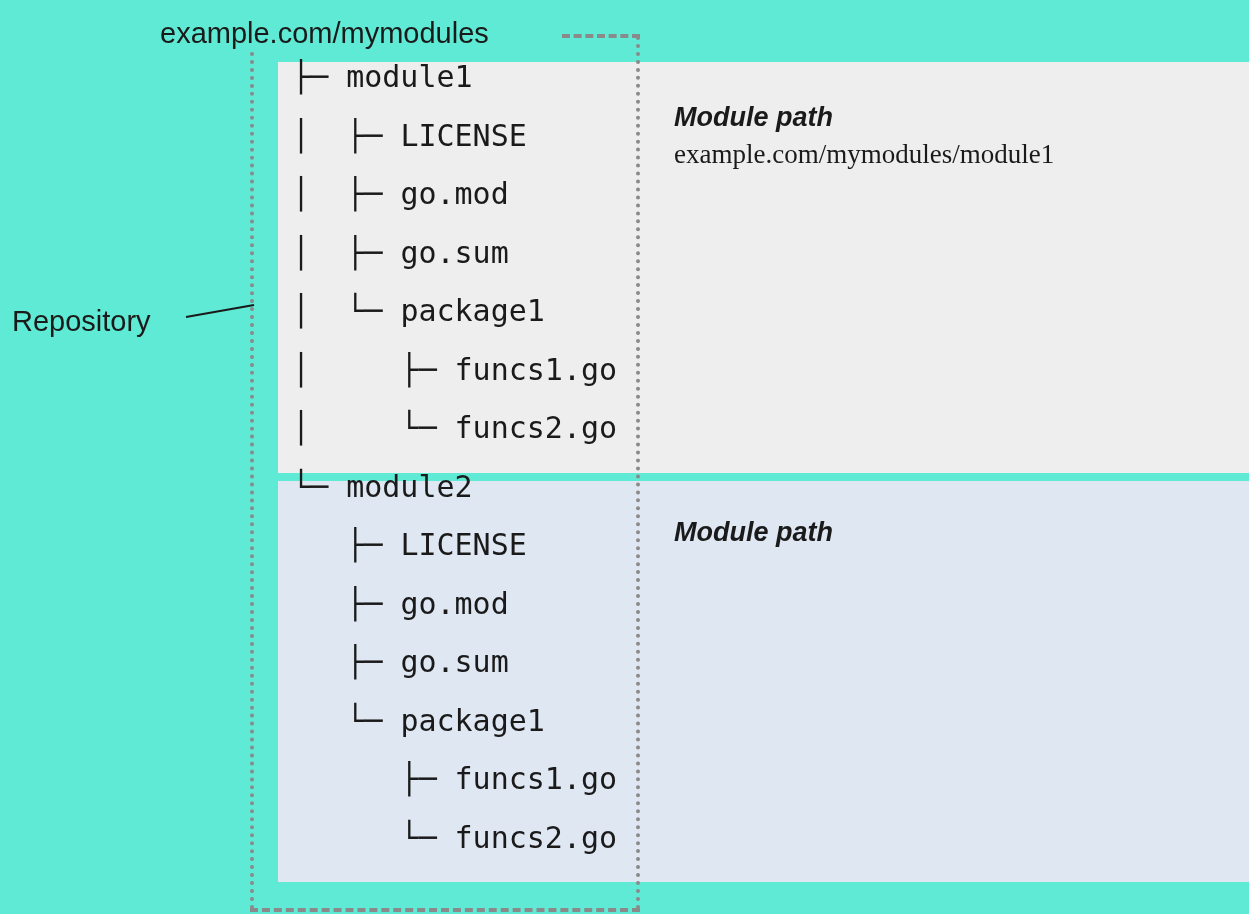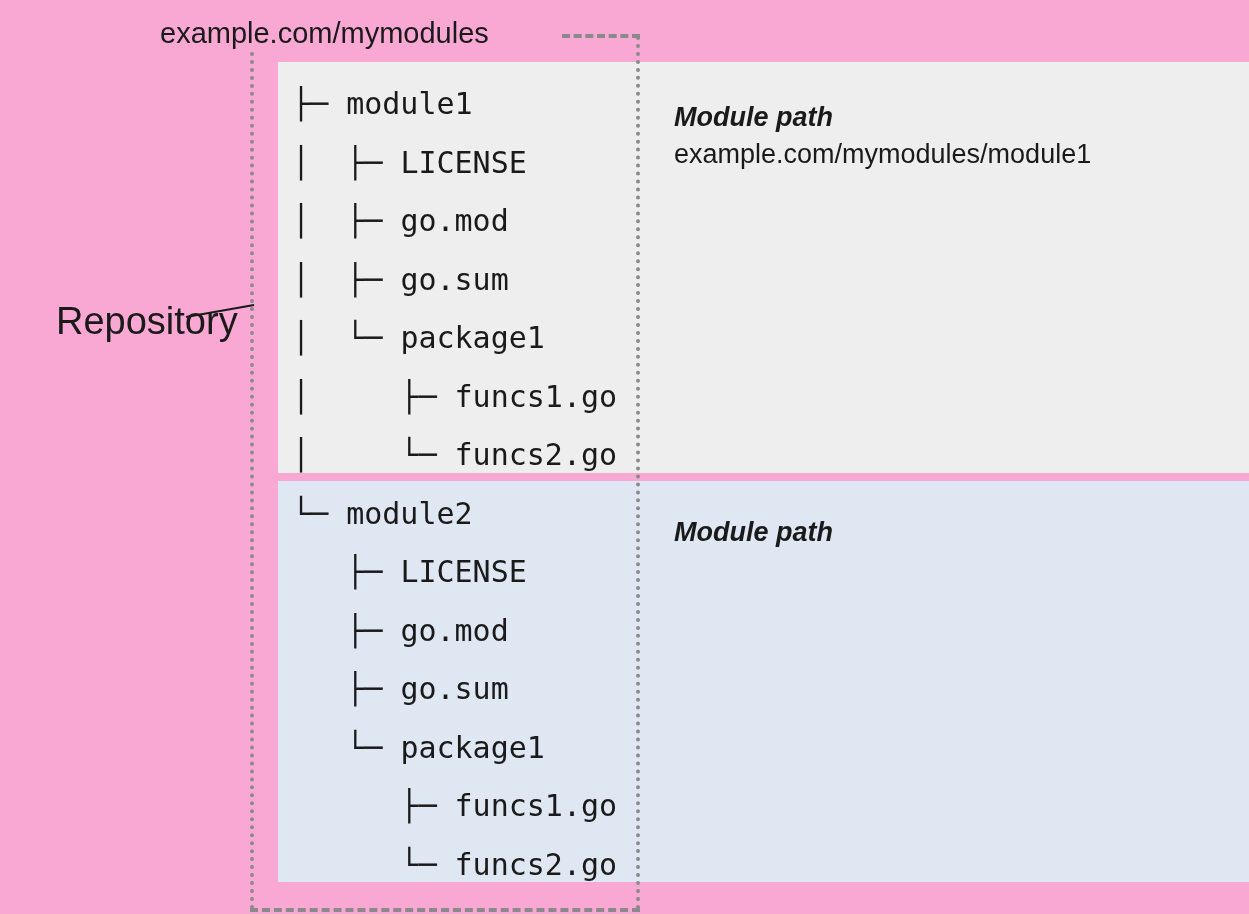--- a/index.html
+++ b/index.html
@@ -9,21 +9,21 @@
   }
   body {
     font-family: "Liberation Sans", sans-serif;
     color: #1a1a1a;
   }
   #canvas {
     position: relative;
     width: 1249px;
     height: 914px;
     overflow: hidden;
-    background: #f9a8d4;
+    background: #5eead4;
   }
 
   
   .band {
     position: absolute;
     left: 278px;
     right: 0;
   }
   .band-module1 {
     top: 62px;
@@ -74,39 +74,38 @@
     left: 160px;
     top: 16px;
     font-size: 29px;
     line-height: 34px;
     white-space: nowrap;
   }
   .label-repo {
     position: absolute;
     left: 12px;
     top: 304px;
-    font-size: 38px;
+    font-size: 29px;
     line-height: 34px;
     white-space: nowrap;
-    margin-left: 44px;
   }
   .leader-line {
     position: absolute;
     left: 186px;
     top: 296px;
     width: 70px;
     height: 24px;
     overflow: visible;
   }
 
   
   .tree {
     position: absolute;
     left: 292px;
-    top: 75px;
+    top: 48px;
     font-family: "DejaVu Sans Mono", "Liberation Mono", monospace;
     font-size: 30px;
     line-height: 58.5px;
     white-space: pre;
     color: #1a1a1a;
     letter-spacing: 0px;
   }
   .tree-row {
     height: 58.5px;
     white-space: pre;
@@ -128,20 +127,21 @@
     font-weight: bold;
     line-height: 34px;
     margin-bottom: 3px;
     white-space: nowrap;
     font-style: italic;
   }
   .callout-path {
     font-size: 27px;
     line-height: 34px;
     white-space: nowrap;
+    font-family: Liberation Serif, serif;
   }
 </style>
 </head>
 <body>
 
 <div id="canvas">
 
   <div class="band band-module1"></div>
   <div class="band band-module2"></div>
 

